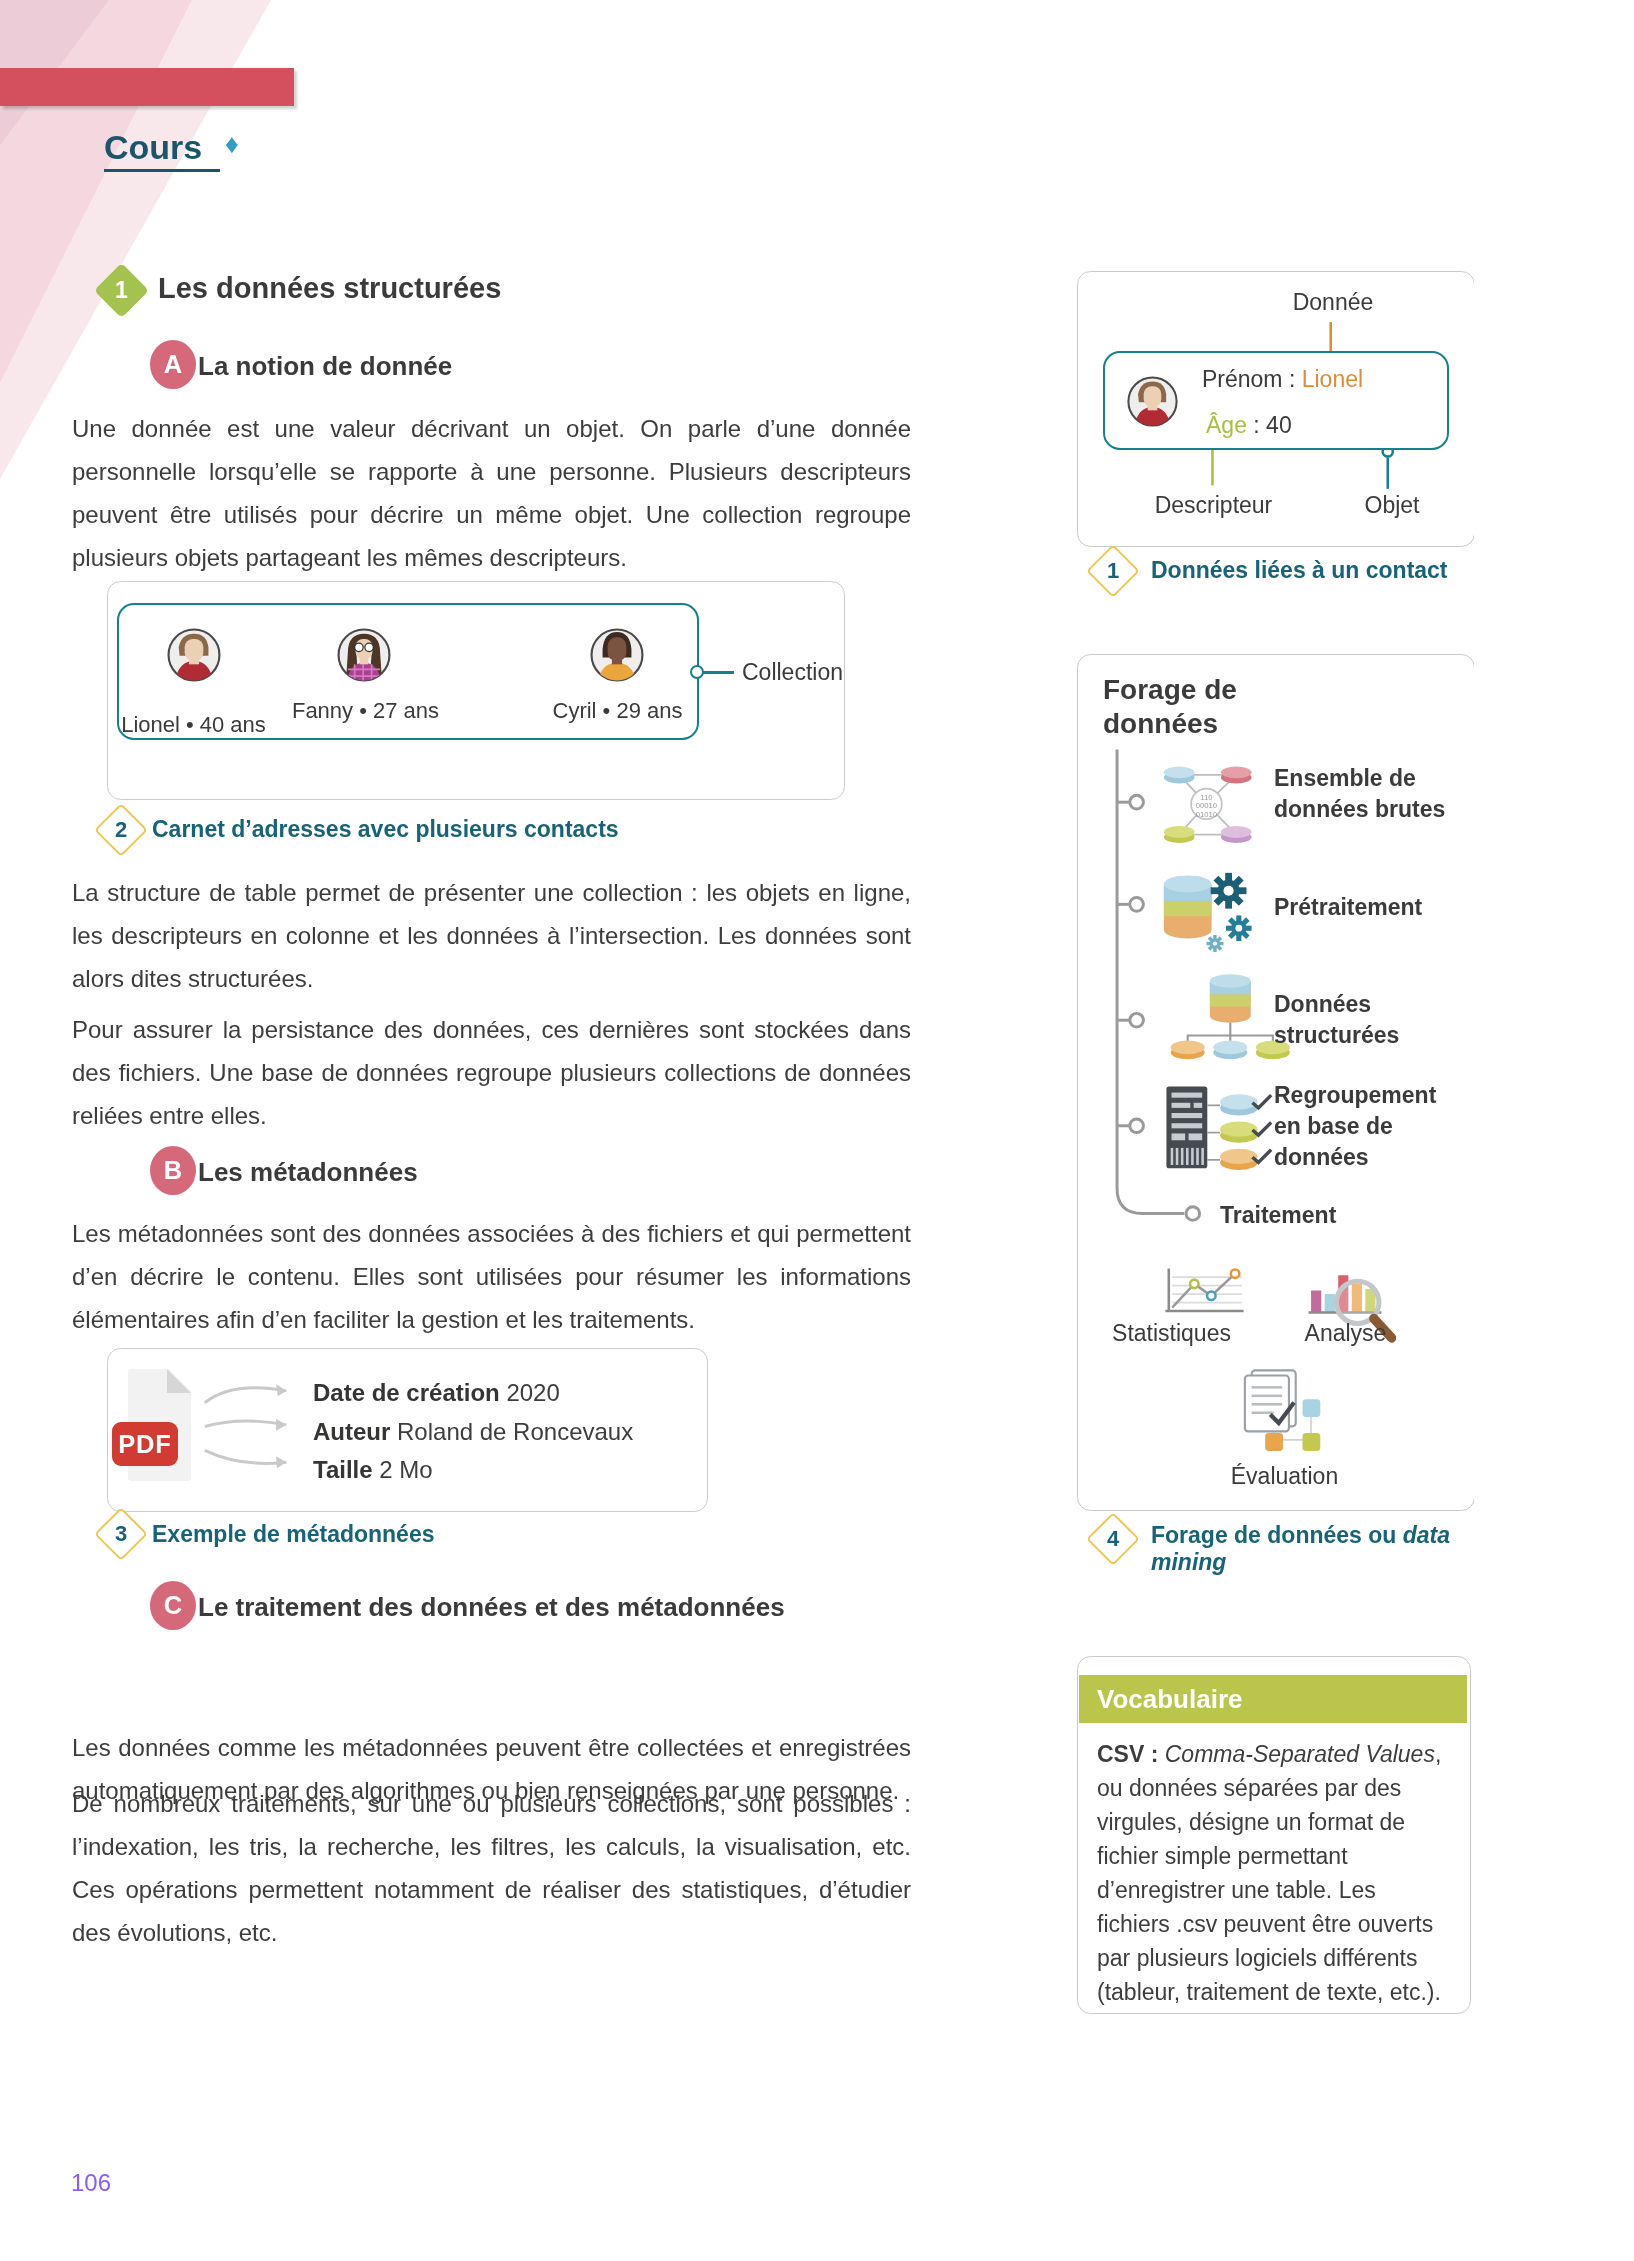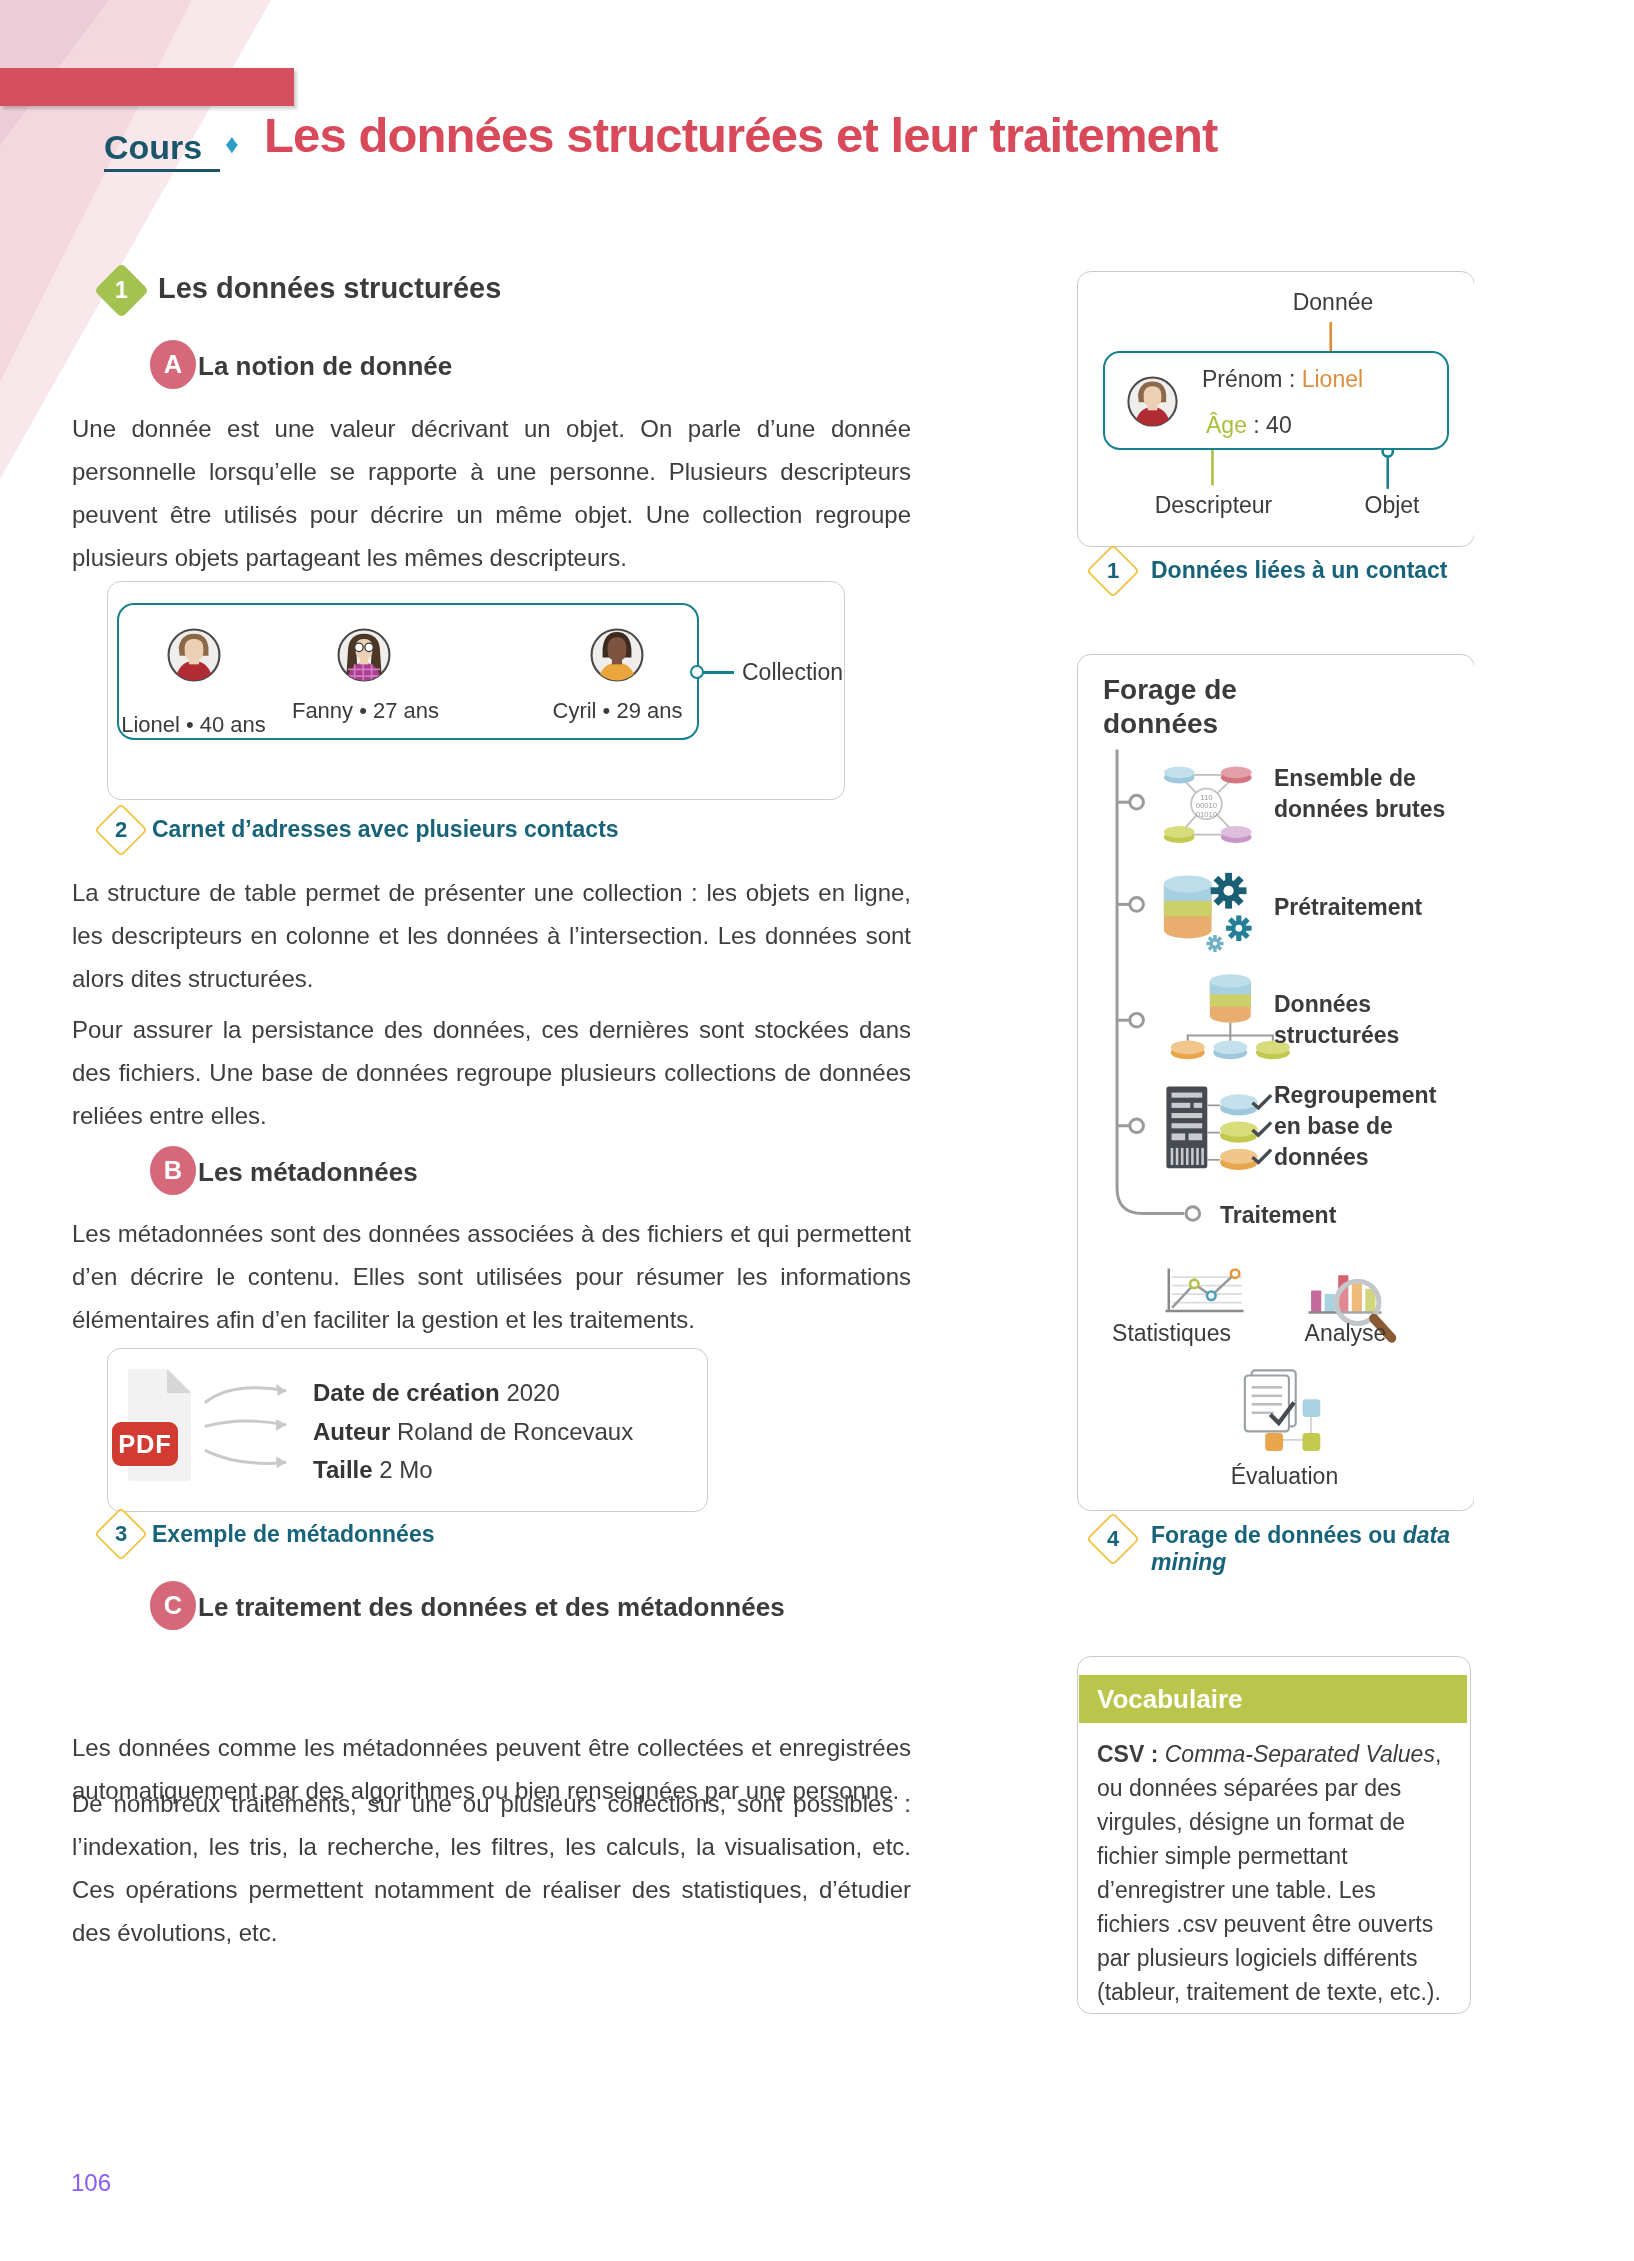--- a/index.html
+++ b/index.html
@@ -78,21 +78,20 @@
   <div class="abs deco">
     <div class="p1"></div>
       <div class="p2"></div>
       <div class="p3"></div>
   </div>
   <div class="abs redbar"></div>
 
   <div class="abs kicker">Cours</div>
   <div class="abs kicker-underline"></div>
   <div class="abs kicker-diamond">♦</div>
-  <div class="abs page-title">Les données structurées et leur traitement</div>
 
   <div class="abs s1-diamond">
     <span>1</span>
     </div>
   <div class="abs s1-title">Les données structurées</div>
 
   <div class="abs sub-circle" style="left:150px;top:340px;">
     <span>A</span>
     </div>
   <div class="abs sub-title" style="left:198px;top:351px;">La notion de donnée</div>

